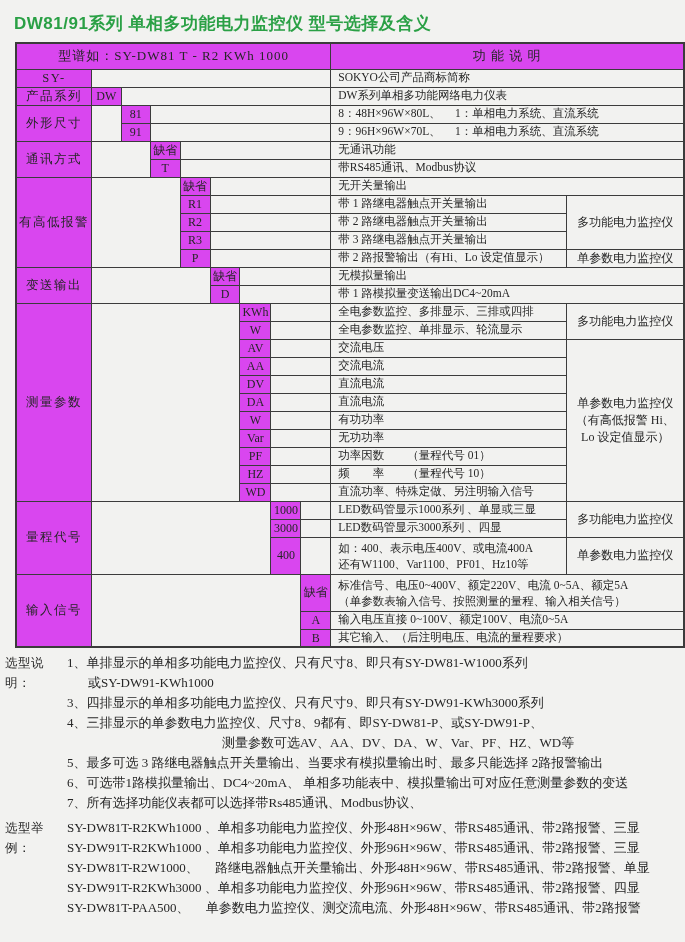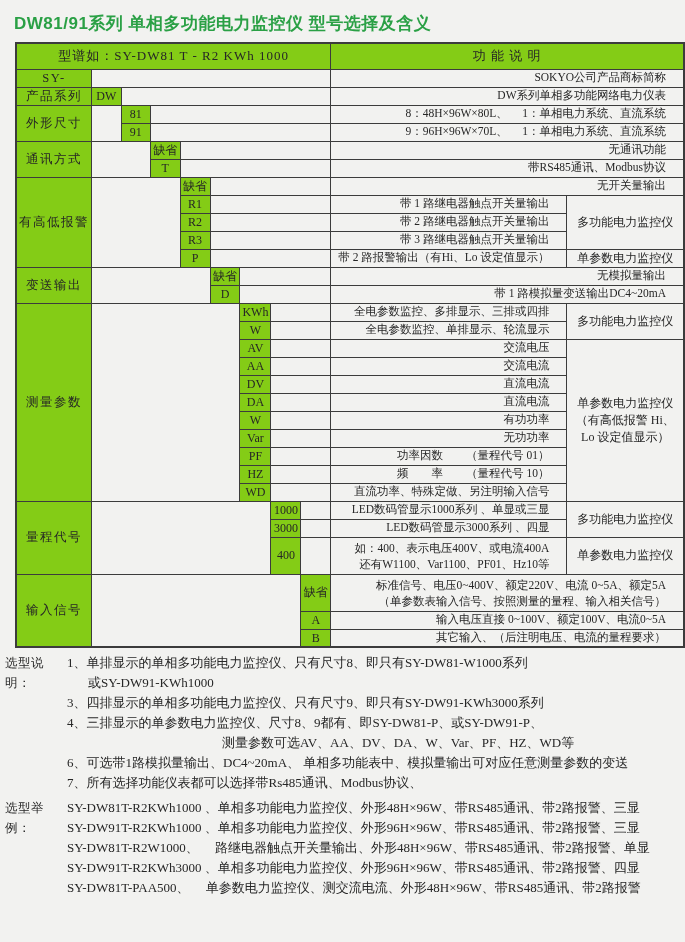--- a/index.html
+++ b/index.html
@@ -19,24 +19,24 @@
   }
   .spec td{
     border:1px solid #3c3c3c;
     font-size:12px;line-height:1.2;
     padding:0 2px;text-align:center;vertical-align:middle;
     overflow:hidden;white-space:nowrap;
   }
   .spec tr{height:18px;}
   .spec tr.hdr{height:26px;}
   .spec tr.tall{height:37px;}
-  .spec td.g{background:#84cc16;}
+  .spec td.g{background:#d946ef;}
   .spec td.hd{font-size:13px;letter-spacing:1px;}
   .spec td.lbl{letter-spacing:1.5px;font-size:12.5px;}
-  .spec td.desc{text-align:right;padding-left:7px;padding-right:17px;font-size:11.5px;}
+  .spec td.desc{text-align:left;padding-left:7px;padding-right:17px;font-size:11.5px;}
   .spec td.desc div{line-height:16px;white-space:nowrap;}
   .spec td.note{font-size:12px;}
   .spec td.note div{line-height:17px;}
   .notes{display:flex;margin:5px 0 0 5px;font-size:13px;line-height:20px;justify-content:center;}
   .blk-label{flex:none;width:62px;letter-spacing:.5px;font-size:12.5px;}
   .lines{flex:1;}
   .lines .line{white-space:nowrap;}
   .lines .ind1{padding-left:21px;}
   .lines .ind2{padding-left:155px;}
 </style>
@@ -247,20 +247,21 @@
   </table>
 
   <div class="notes">
     <div class="blk-label">选型说明：</div>
     <div class="lines">
         <div class="line ind0">1、单排显示的单相多功能电力监控仪、只有尺寸8、即只有SY-DW81-W1000系列</div>
         <div class="line ind1">或SY-DW91-KWh1000</div>
         <div class="line ind0">3、四排显示的单相多功能电力监控仪、只有尺寸9、即只有SY-DW91-KWh3000系列</div>
         <div class="line ind0">4、三排显示的单参数电力监控仪、尺寸8、9都有、即SY-DW81-P、或SY-DW91-P、</div>
         <div class="line ind2">测量参数可选AV、AA、DV、DA、W、Var、PF、HZ、WD等</div>
+        <div class="line ind0">5、最多可选 3 路继电器触点开关量输出、当要求有模拟量输出时、最多只能选择 2路报警输出</div>
         <div class="line ind0">6、可选带1路模拟量输出、DC4~20mA、 单相多功能表中、模拟量输出可对应任意测量参数的变送</div>
         <div class="line ind0">7、所有选择功能仪表都可以选择带Rs485通讯、Modbus协议、</div>
       </div>
   </div>
 
   <div class="notes">
     <div class="blk-label">选型举例：</div>
     <div class="lines">
         <div class="line ind0">SY-DW81T-R2KWh1000 、单相多功能电力监控仪、外形48H×96W、带RS485通讯、带2路报警、三显</div>
         <div class="line ind0">SY-DW91T-R2KWh1000 、单相多功能电力监控仪、外形96H×96W、带RS485通讯、带2路报警、三显</div>

